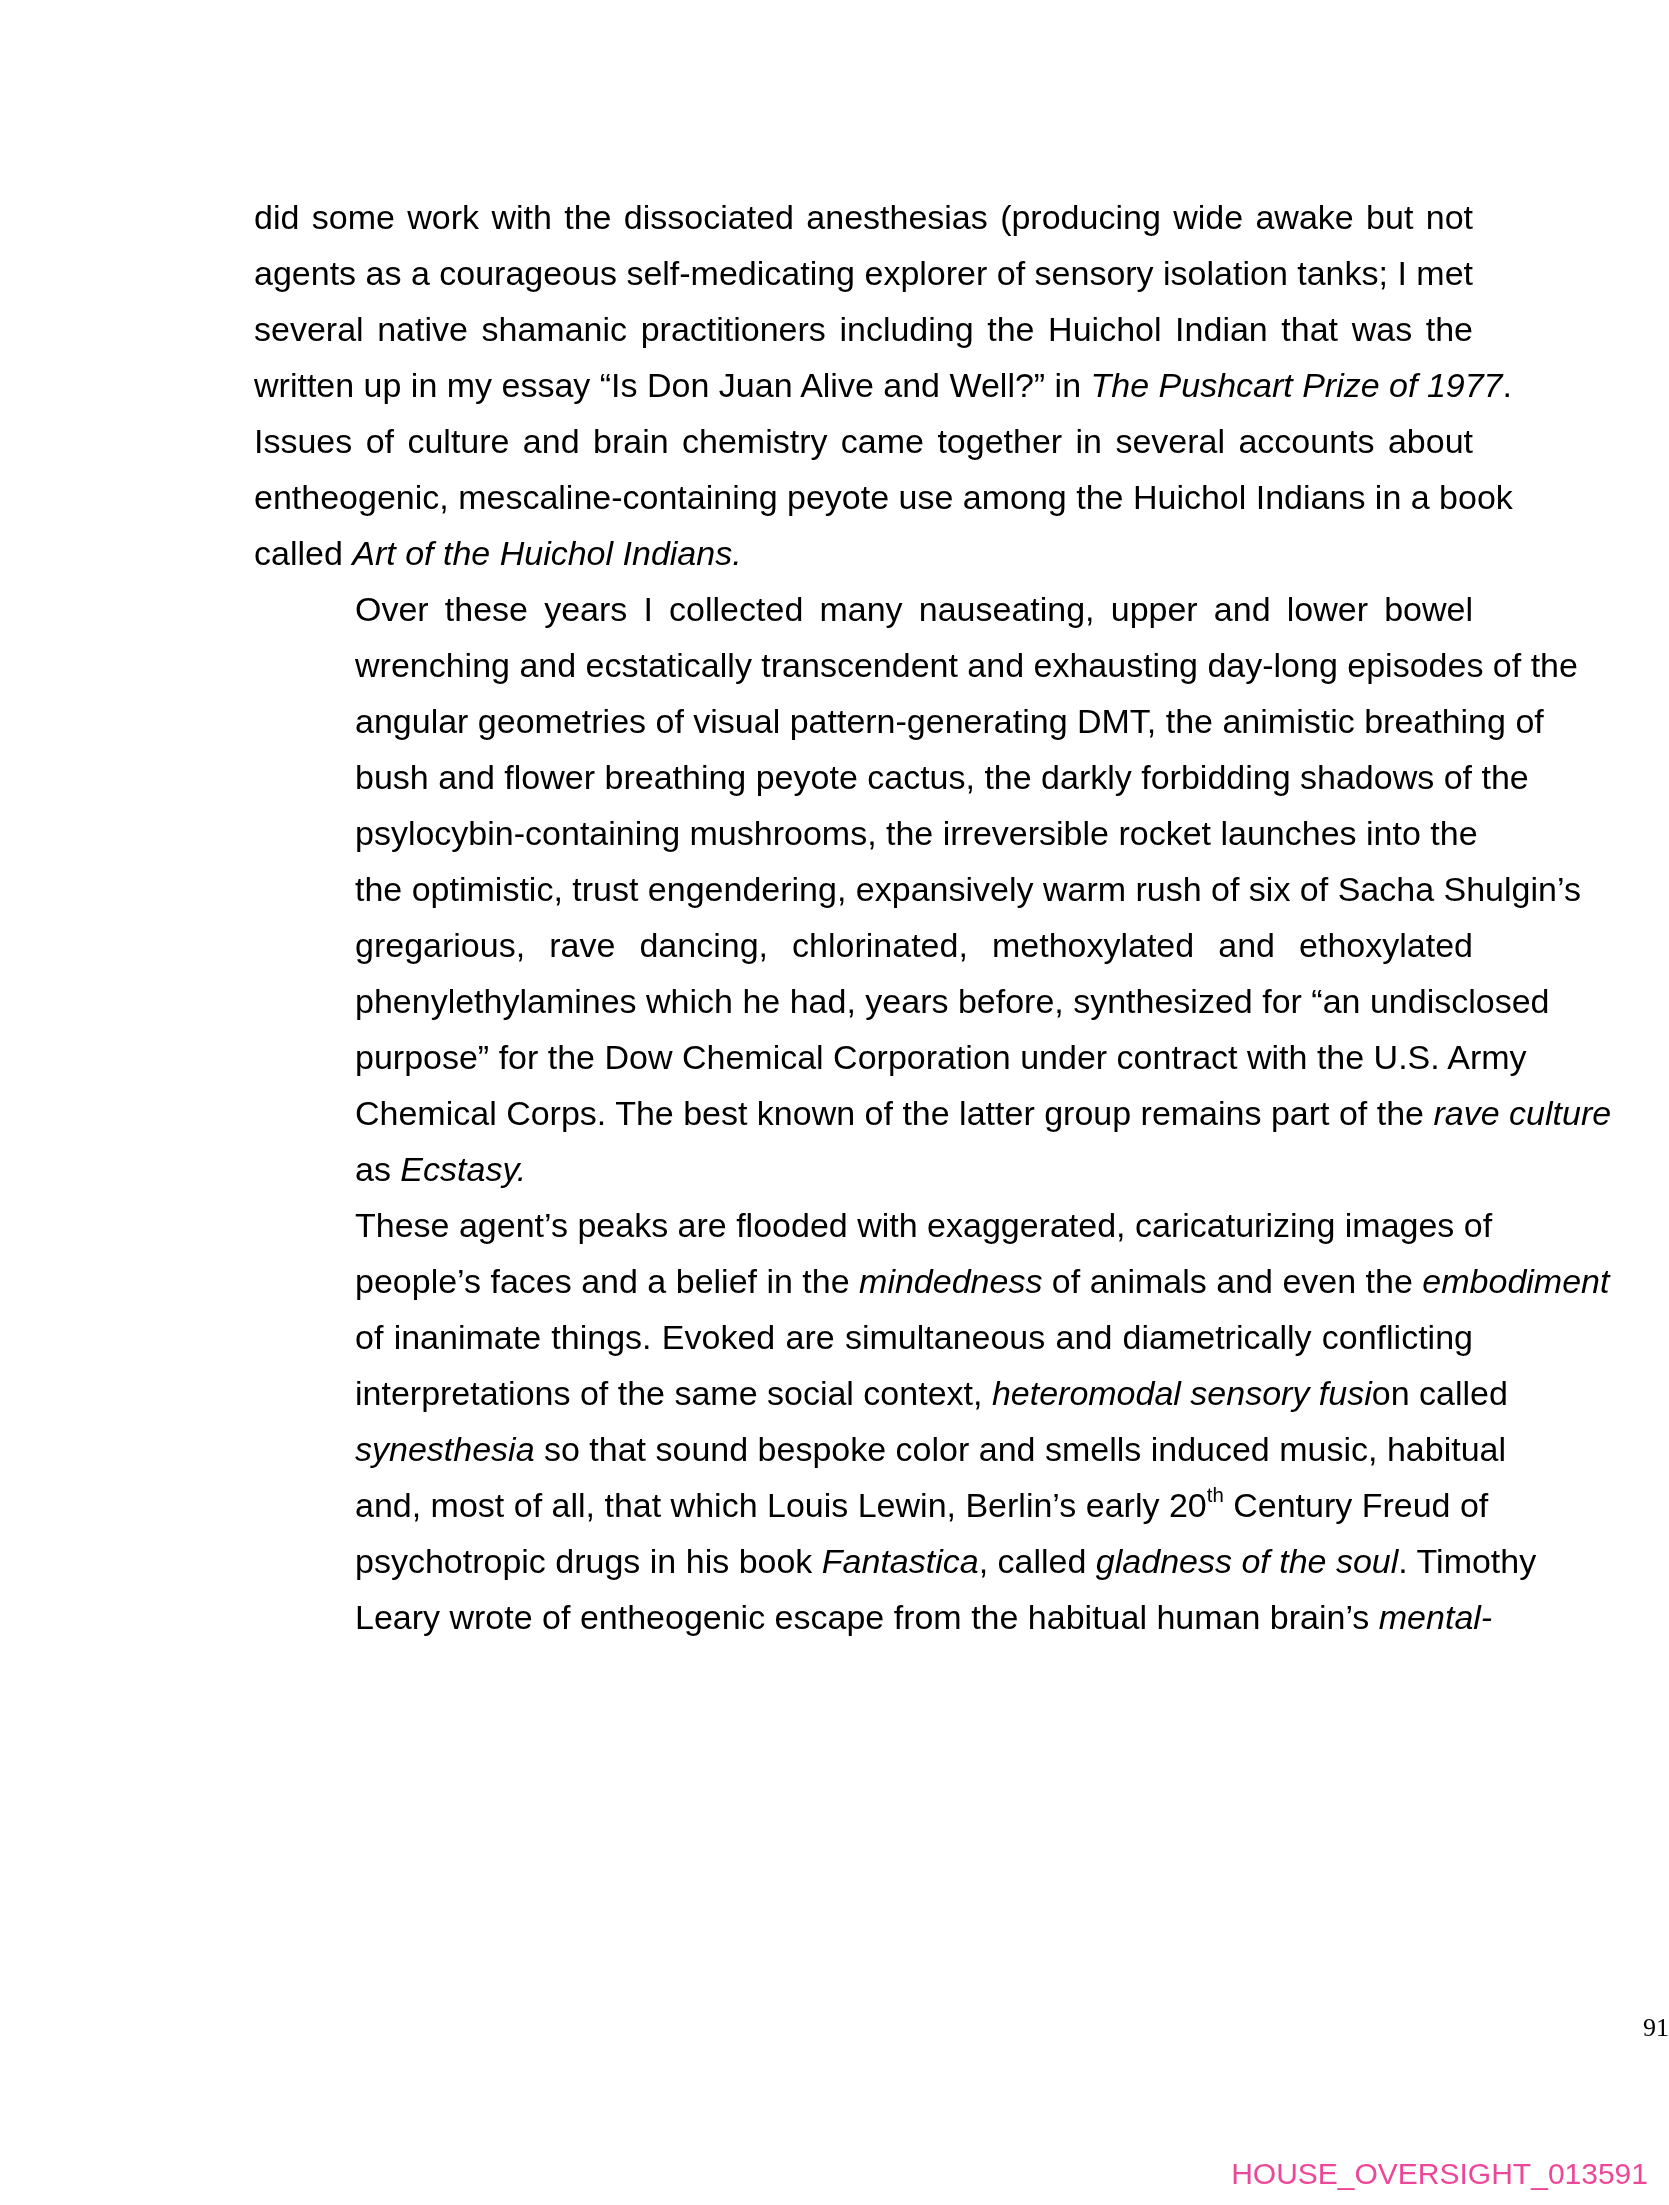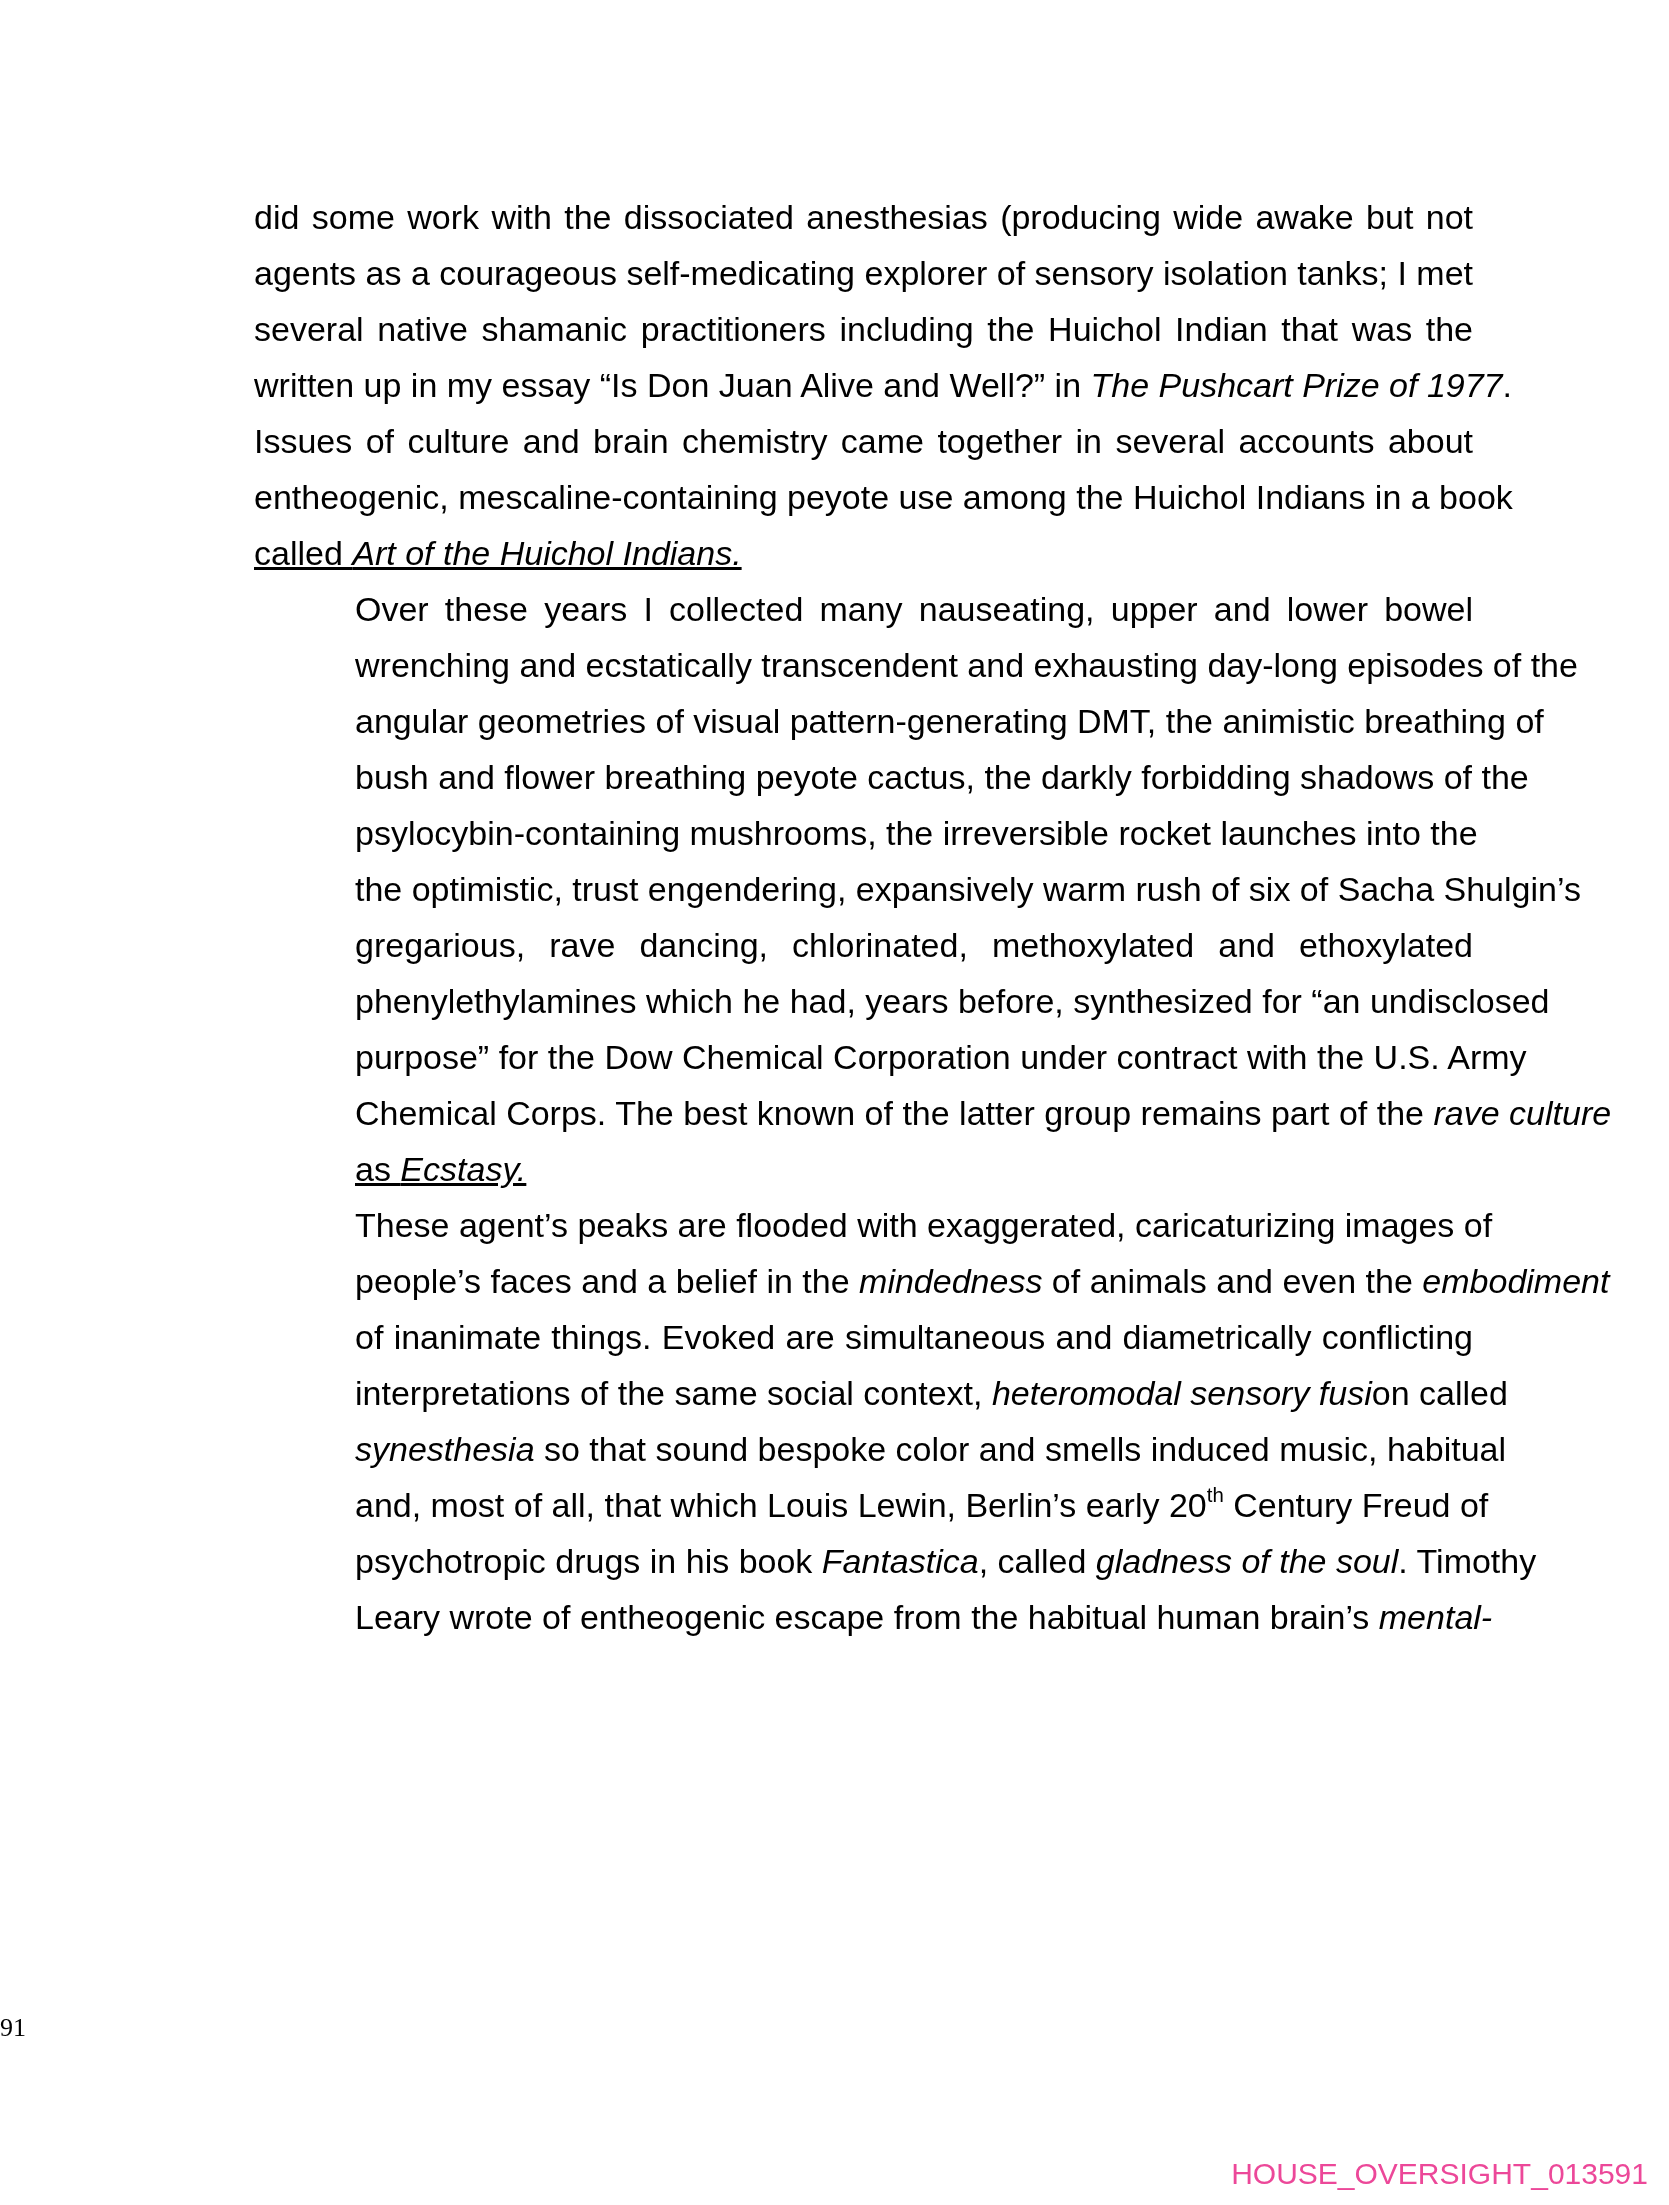--- a/index.html
+++ b/index.html
@@ -54,36 +54,36 @@
       padding-left: 101px;
       text-indent: 0;
     }
     .line-inner {
       display: block;
       width: 100%;
       text-align: justify;
       text-align-last: justify;
       white-space: normal;
     }
-    .line.last .line-inner { text-align-last: left; text-decoration: underline; }
+    .line.last .line-inner { text-align-last: left; }
     .it { font-style: italic; }
     sup.ord {
       font-size: 60%;
       vertical-align: 0;
       position: relative;
       top: -0.75em;
       line-height: 0;
       margin-top: 8px;
     }
     .page-number {
       position: absolute;
       left: 0;
       width: 1669px;
       top: 2015px;
-      text-align: left;
+      text-align: right;
       font-family: "Liberation Serif", serif;
       font-size: 26px;
       line-height: 26px;
       color: #000000;
     }
     .bates {
       position: absolute;
       right: 21px;
       top: 2159px;
       font-family: "Liberation Sans", sans-serif;

